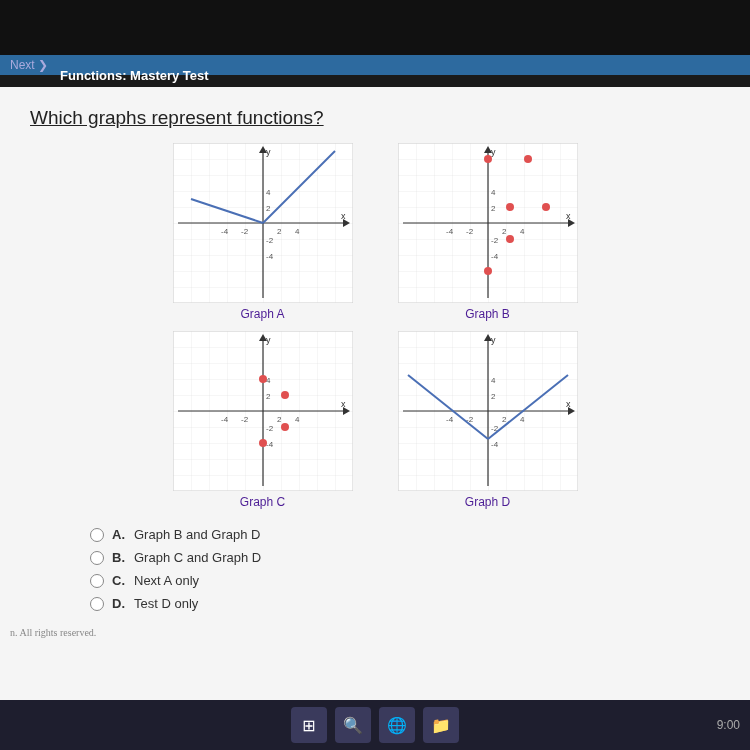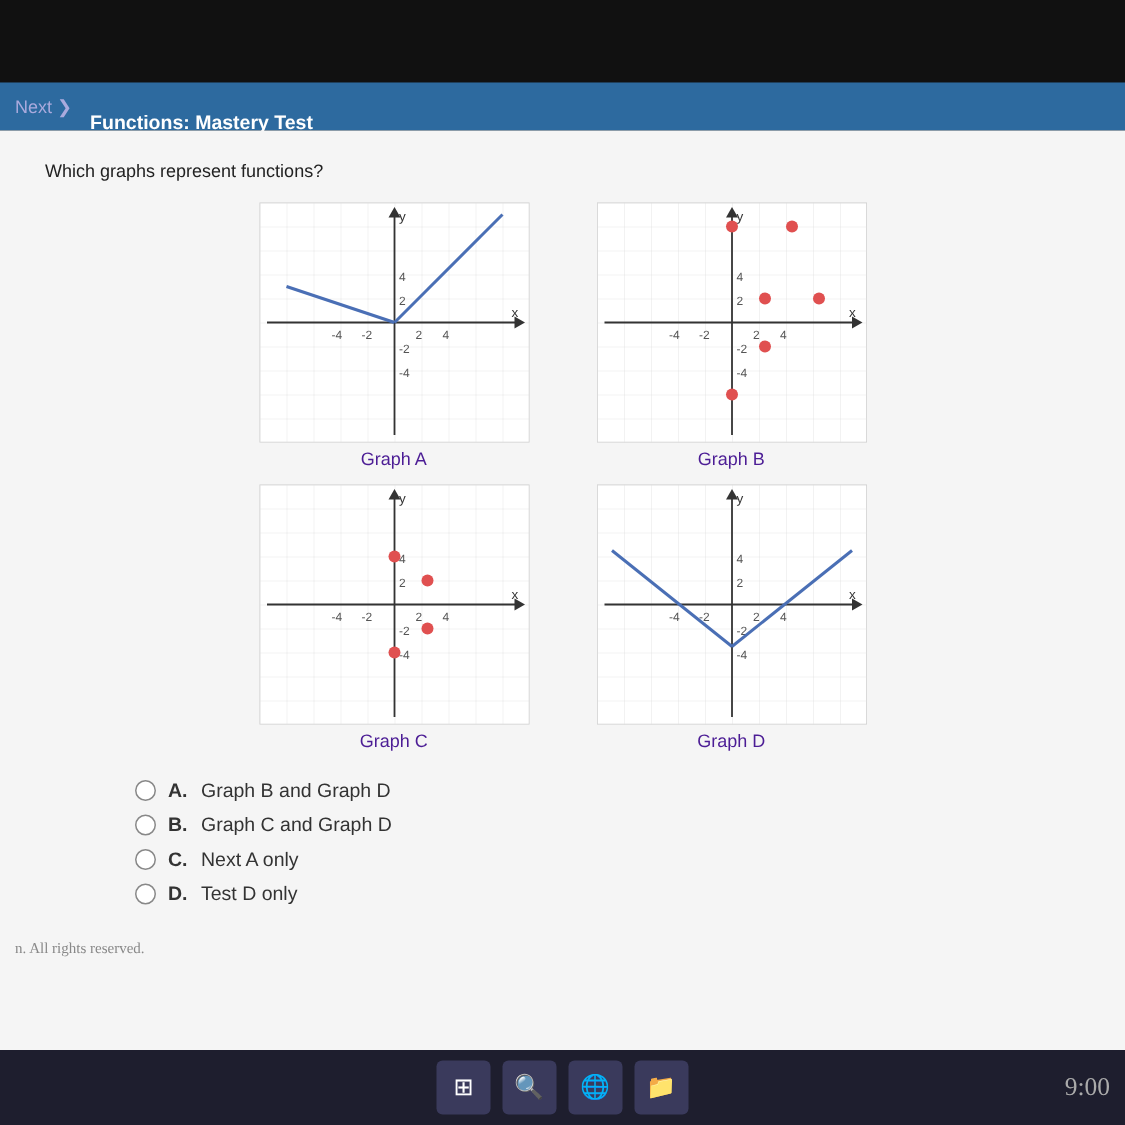--- a/index.html
+++ b/index.html
@@ -18,21 +18,21 @@
       height: 55px;
       background: #111;
       position: absolute;
       top: 0;
       left: 0;
     }
 
     
     .browser-bar {
       width: 100%;
-      height: 32px;
+      height: 20px;
       background: #2d6a9f;
       position: absolute;
       top: 55px;
       left: 0;
       display: flex;
       align-items: center;
       padding: 0 10px;
     }
 
     .browser-bar-text {
@@ -56,23 +56,24 @@
       top: 87px;
       left: 0;
       right: 0;
       bottom: 50px;
       background: #f5f5f5;
       padding: 20px 30px;
       overflow: hidden;
     }
 
     .question-text {
-      font-size: 12px;
+      font-size: 19px;
       color: #222;
       margin-bottom: 14px;
+      text-decoration: underline;
     }
 
     
     .graphs-container {
       display: grid;
       grid-template-columns: 1fr 1fr;
       grid-template-rows: 1fr 1fr;
       gap: 10px;
       width: 440px;
       margin: 0 auto;
@@ -146,22 +147,21 @@
       font-size: 16px;
     }
 
     .taskbar-right {
       position: absolute;
       right: 10px;
       display: flex;
       align-items: center;
       gap: 6px;
       color: #aaa;
-      font-size: 17px;
-      font-family: Liberation Serif, serif;
+      font-size: 12px;
     }
 
     
     .footer-text {
       position: absolute;
       bottom: 62px;
       left: 10px;
       font-size: 10px;
       color: #888;
       font-family: Liberation Serif, serif;

